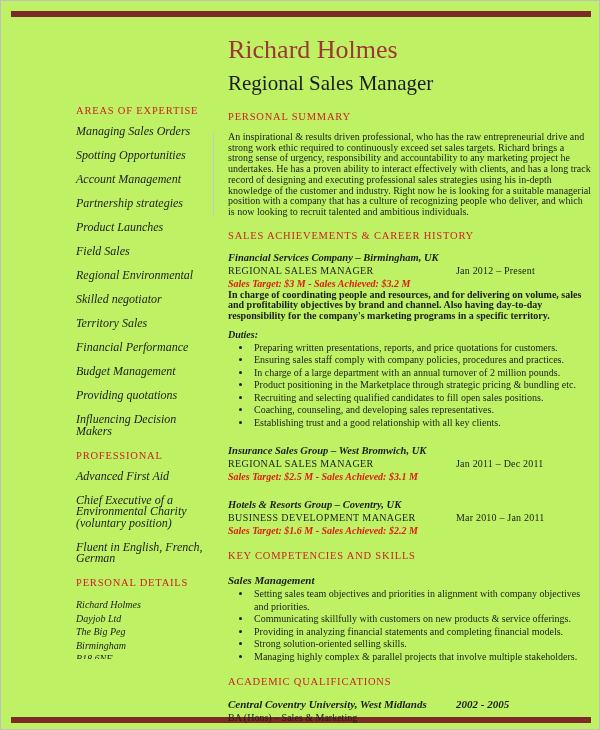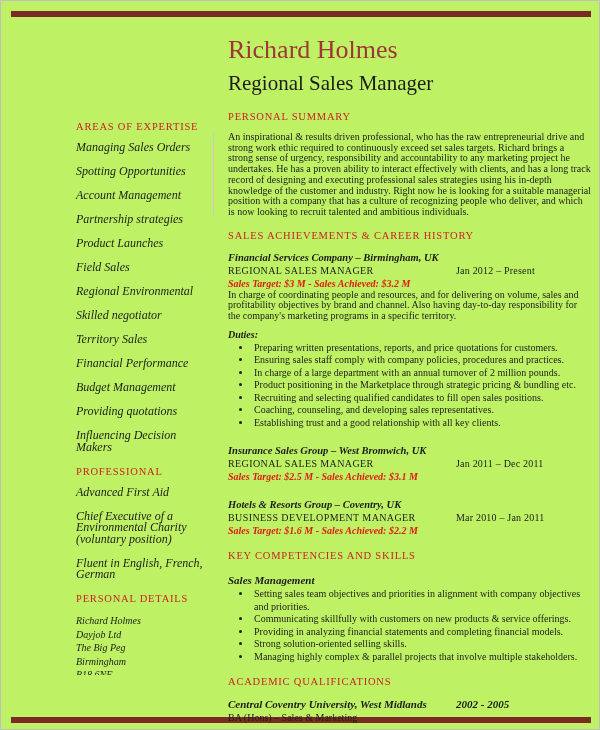--- a/index.html
+++ b/index.html
@@ -15,37 +15,37 @@
   .header{position:absolute;left:227px;top:34px;width:363px;}
   .name{font-size:26px;color:#9e3636;line-height:30px;}
   .job-title{font-size:21px;color:#1c1c1c;line-height:24px;margin-top:6px;}
 
   h3.sec{
     font-size:10.5px;font-weight:normal;color:#cc2222;
     letter-spacing:0.8px;margin:0 0 9px 0;line-height:12px;
   }
 
   
-  .sidebar{position:absolute;left:75px;top:120px;width:132px;}
+  .sidebar{position:absolute;left:75px;top:104px;width:132px;}
   .sb-item{font-style:italic;font-size:12px;line-height:11.5px;margin-bottom:12.5px;}
   .sb-sec{margin-top:34px;}
   .pd-item{font-style:italic;font-size:10px;line-height:13.5px;margin:0;}
   .pd-clip{height:7px;overflow:hidden;}
 
   
   .main{position:absolute;left:227px;top:110px;width:363px;}
   .summary-wrap{position:relative;margin-bottom:12px;}
   .vline{position:absolute;left:-15px;top:1px;bottom:1px;width:1px;background:#c9c9c9;}
   p.body{margin:0;font-size:10px;line-height:10.7px;}
   .sec-block{margin-top:13px;}
   .company{font-size:10.5px;font-weight:bold;font-style:italic;line-height:13px;}
   .role-line{position:relative;font-size:10px;letter-spacing:0.4px;line-height:13px;}
   .date{position:absolute;left:228px;top:0;letter-spacing:0.2px;}
   .sales{font-size:10px;font-weight:bold;font-style:italic;color:#e01b14;line-height:13px;}
-  .desc{margin-top:1px;}
+  .desc{margin-top:1px;font-weight:bold;}
   .duties-label{font-size:10px;font-weight:bold;font-style:italic;line-height:13px;margin-top:6px;}
   ul.blt{margin:1px 0 0 0;padding-left:24px;}
   ul.blt li{font-size:10px;line-height:12.5px;padding-left:2px;}
   .job{margin-top:15px;}
   .subhead{font-size:11px;font-weight:bold;font-style:italic;line-height:13px;margin-top:12px;}
   .comp-list{margin-top:8px;}
   .acad-line{position:relative;font-size:11px;font-weight:bold;font-style:italic;line-height:14px;}
   .acad-date{position:absolute;left:228px;top:0;}
   .degree{font-size:10px;line-height:13px;}
 </style>

